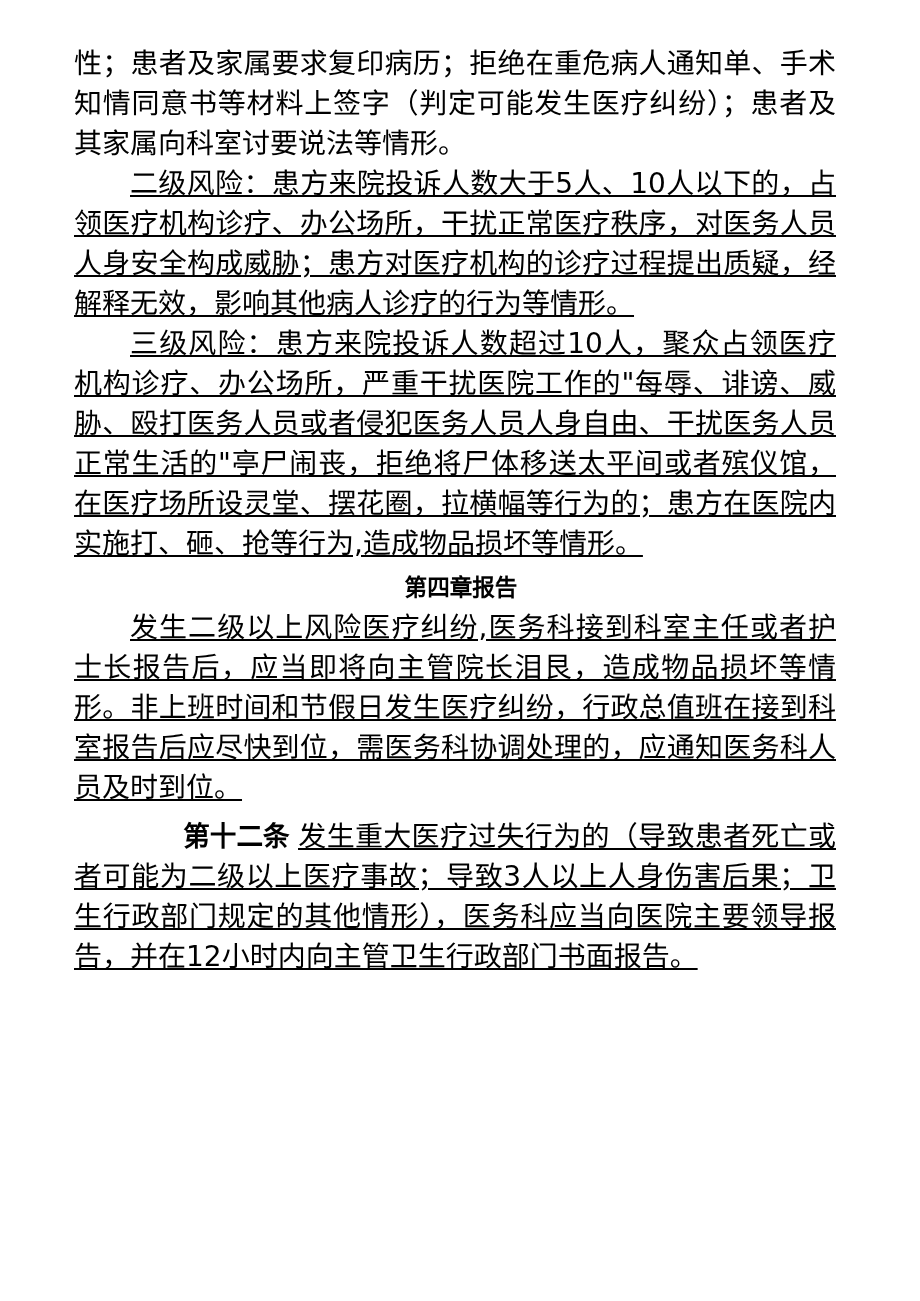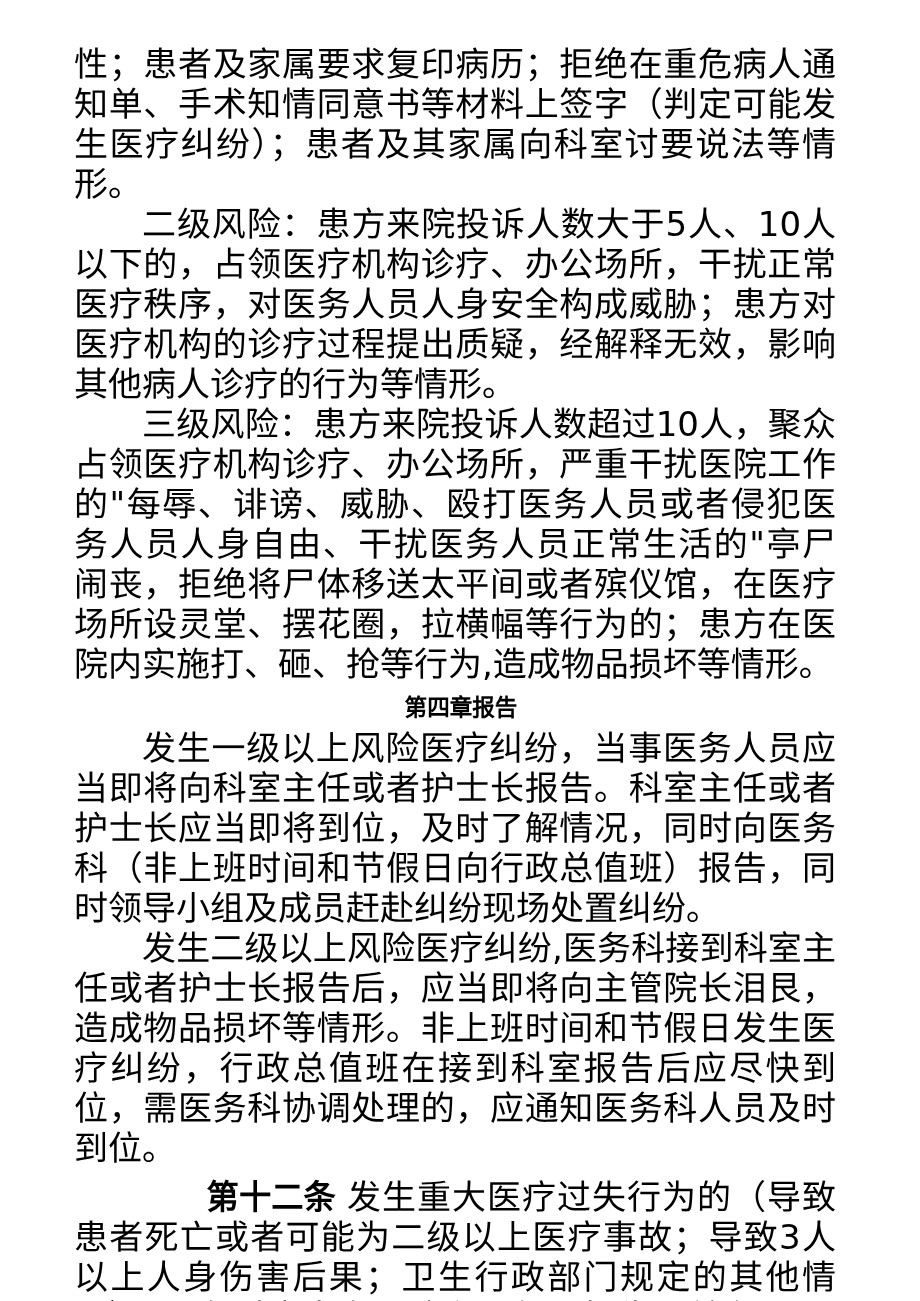--- a/index.html
+++ b/index.html
@@ -20,32 +20,33 @@
     overflow: hidden;
     box-sizing: border-box;
   }
   .content {
     position: absolute;
     left: 74px;
     top: 44px;
     width: 774px;
   }
   .para {
-    font-size: 34px;
+    font-size: 28px;
     line-height: 40px;
     text-align: justify;
     text-justify: inter-character;
     text-align-last: left;
     margin: 0 12px 0 0;
     letter-spacing: 0px;
     word-break: break-all;
     white-space: normal;
   }
   .para.indent {
     text-indent: 2em;
+    text-decoration: underline;
   }
   .para.noindent {
     text-indent: 0;
   }
   .chapter-heading {
     font-size: 24px;
     line-height: 40px;
     font-weight: bold;
     text-align: center;
     margin: 0;
@@ -72,21 +73,20 @@
 
     <p class="para indent">二级风险：患方来院投诉人数大于5人、10人以下的，占领医疗机构诊疗、办公场所，干扰正常医疗秩序，对医务人员人身安全构成威胁；患方对医疗机构的诊疗过程提出质疑，经解释无效，影响其他病人诊疗的行为等情形。</p>
 
     <p class="para indent">三级风险：患方来院投诉人数超过10人，聚众占领医疗机构诊疗、办公场所，严重干扰医院工作的"每辱、诽谤、威胁、殴打医务人员或者侵犯医务人员人身自由、干扰医务人员正常生活的"亭尸闹丧，拒绝将尸体移送太平间或者殡仪馆，在医疗场所设灵堂、摆花圈，拉横幅等行为的；患方在医院内实施打、砸、抢等行为,造成物品损坏等情形。</p>
 
     <div class="spacer-sm"></div>
 
     <h2 class="chapter-heading">第四章报告</h2>
 
 
-    <p class="para indent">发生一级以上风险医疗纠纷，当事医务人员应当即将向科室主任或者护士长报告。科室主任或者护士长应当即将到位，及时了解情况，同时向医务科（非上班时间和节假日向行政总值班）报告，同时领导小组及成员赶赴纠纷现场处置纠纷。</p>
 
     <p class="para indent">发生二级以上风险医疗纠纷,医务科接到科室主任或者护士长报告后，应当即将向主管院长泪艮，造成物品损坏等情形。非上班时间和节假日发生医疗纠纷，行政总值班在接到科室报告后应尽快到位，需医务科协调处理的，应通知医务科人员及时到位。</p>
 
 
     <div class="spacer-md"></div>
 
     <p class="para indent">
       <span class="art-label">第十二条</span><span>发生重大医疗过失行为的（导致患者死亡或者可能为二级以上医疗事故；导致3人以上人身伤害后果；卫生行政部门规定的其他情形），医务科应当向医院主要领导报告，并在12小时内向主管卫生行政部门书面报告。</span>
     </p>
 

